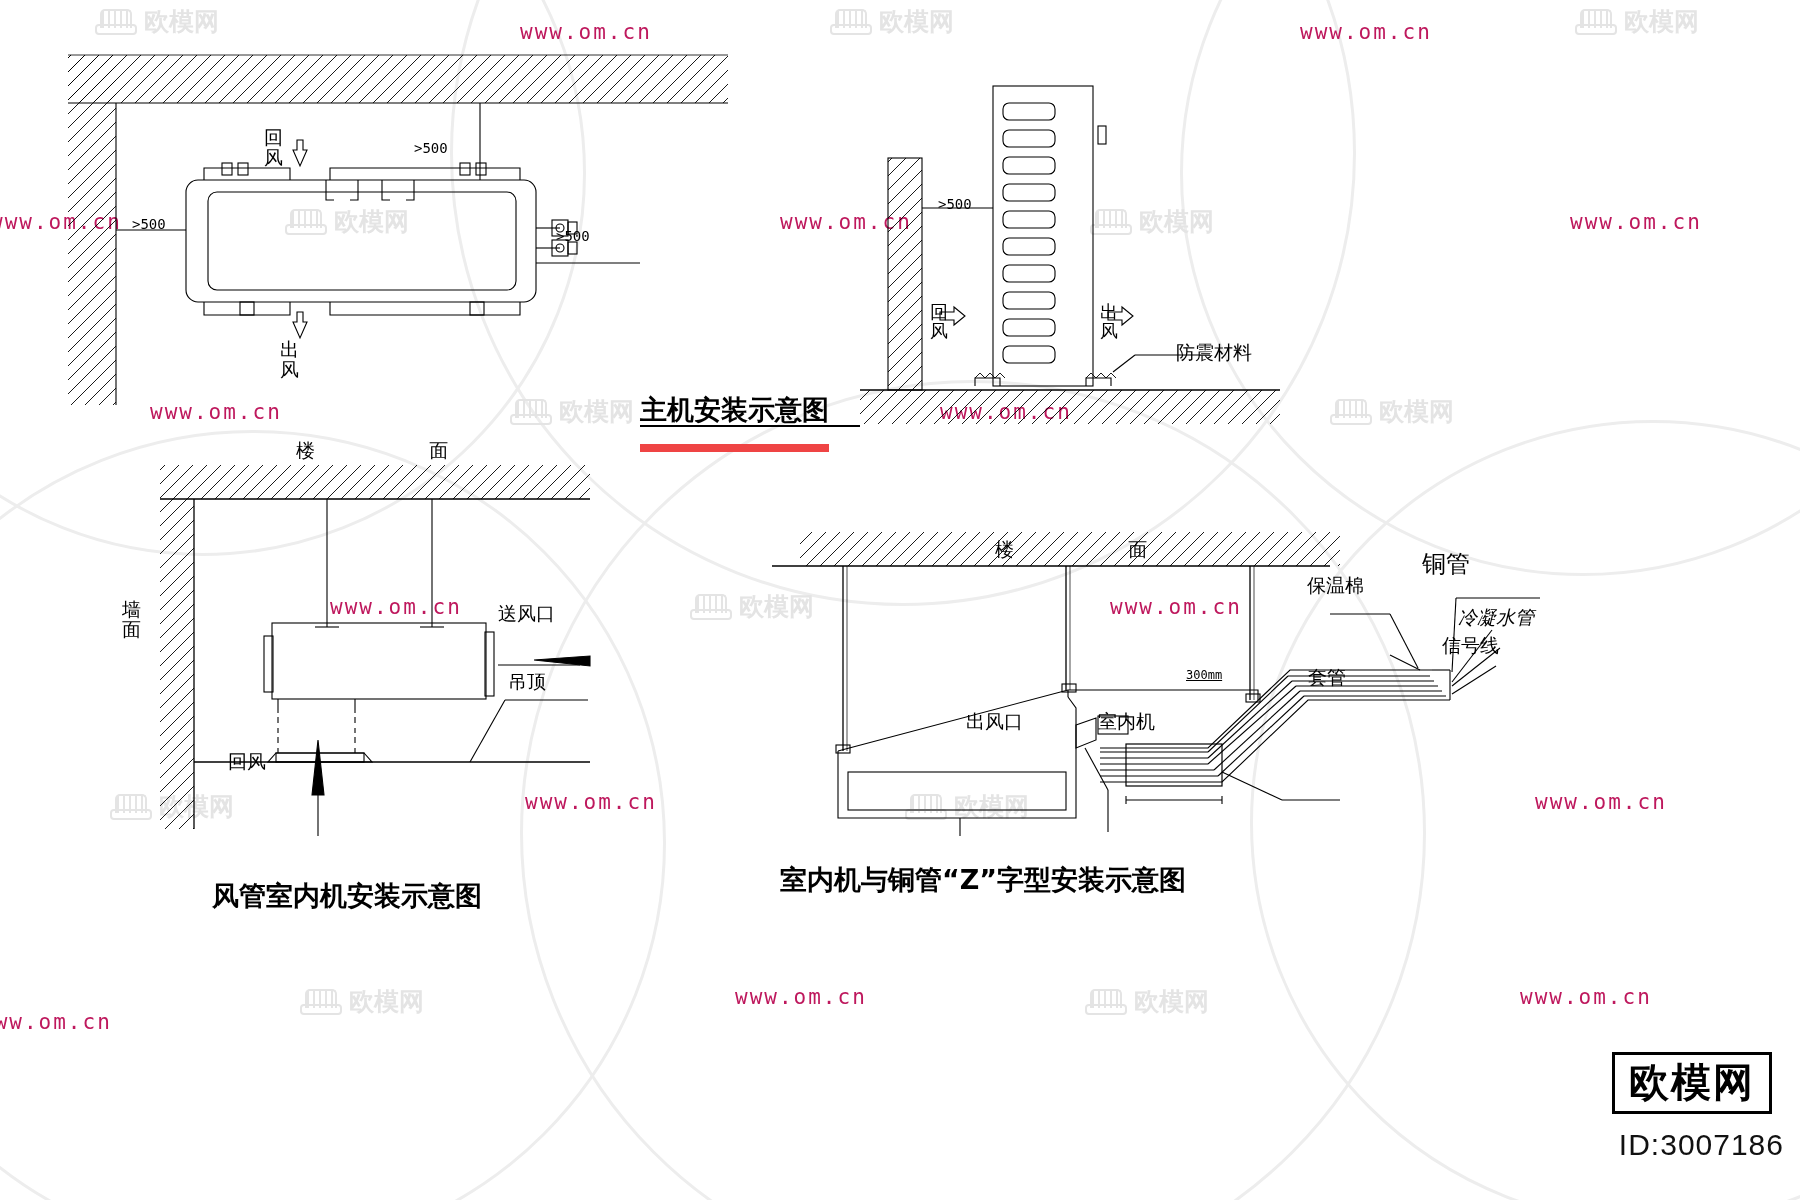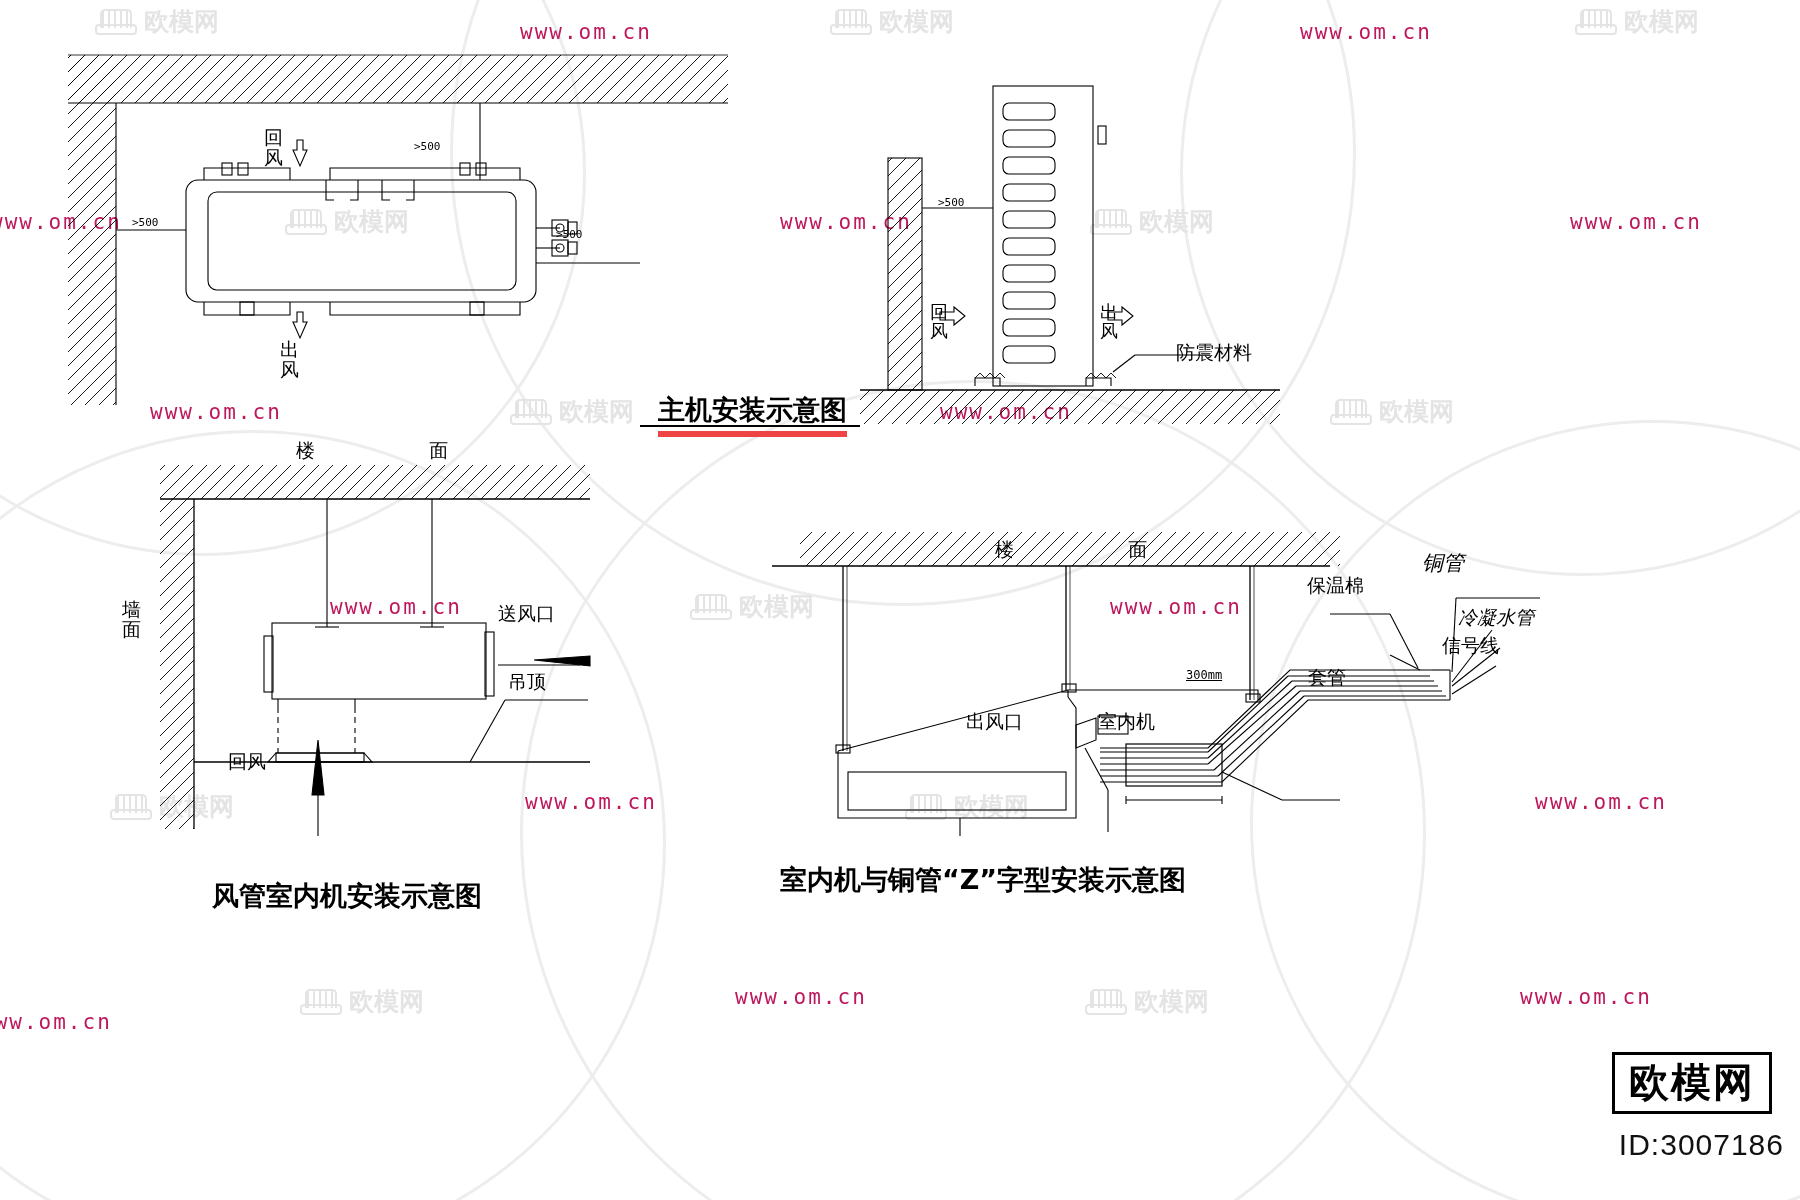--- a/index.html
+++ b/index.html
@@ -91,29 +91,28 @@
   .title {
     position: absolute;
     color: #000;
     font-family: "DejaVu Sans", sans-serif;
     font-size: 27px;
     font-weight: bold;
     white-space: nowrap;
     z-index: 20;
   }
   .title.underline {
-    border-bottom: 6px solid #ef4444;
-    padding-bottom: 3px;
-    margin-left: 18px;
+    border-bottom: 8px solid #ef4444;
+    padding-bottom: 16px;
   }
   .dim {
     position: absolute;
     color: #000;
     font-family: "DejaVu Sans Mono", monospace;
-    font-size: 11px;
+    font-size: 14px;
     white-space: nowrap;
     z-index: 20;
   }
   
   .brand-box {
     position: absolute;
     right: 28px;
     bottom: 86px;
     border: 3px solid #000;
     padding: 7px 14px 9px;
@@ -477,21 +476,21 @@
     <div class="lbl" style="left:498px;top:604px;font-size:19px;">送风口</div>
     <div class="lbl" style="left:508px;top:672px;font-size:19px;">吊顶</div>
     <div class="lbl" style="left:228px;top:752px;font-size:19px;">回风</div>
 
     <div class="lbl" style="left:995px;top:540px;font-size:19px;letter-spacing:18px;">楼    面</div>
     <div class="lbl" style="left:966px;top:712px;font-size:19px;">出风口</div>
     <div class="lbl" style="left:1098px;top:712px;font-size:19px;">室内机</div>
     <div class="lbl" style="left:1308px;top:668px;font-size:19px;">套管</div>
     <div class="dim" style="left:1186px;top:668px;font-size:12px;text-decoration:underline;">300mm</div>
     <div class="lbl" style="left:1307px;top:578px;font-size:19px;font-family:Liberation Mono, monospace;">保温棉</div>
-    <div class="lbl" style="left:1422px;top:552px;font-size:21px;font-style:italic;">铜管</div>
+    <div class="lbl" style="left:1422px;top:552px;font-size:24px;">铜管</div>
     <div class="lbl" style="left:1458px;top:608px;font-size:19px;font-style:italic;">冷凝水管</div>
     <div class="lbl" style="left:1442px;top:636px;font-size:19px;">信号线</div>
 
     <div class="title" style="left:212px;top:878px;">风管室内机安装示意图</div>
     <div class="title" style="left:780px;top:862px;">室内机与铜管“Z”字型安装示意图</div>
   </div>
 
   <div class="brand-box">
     <span>欧模网</span>
   </div>

